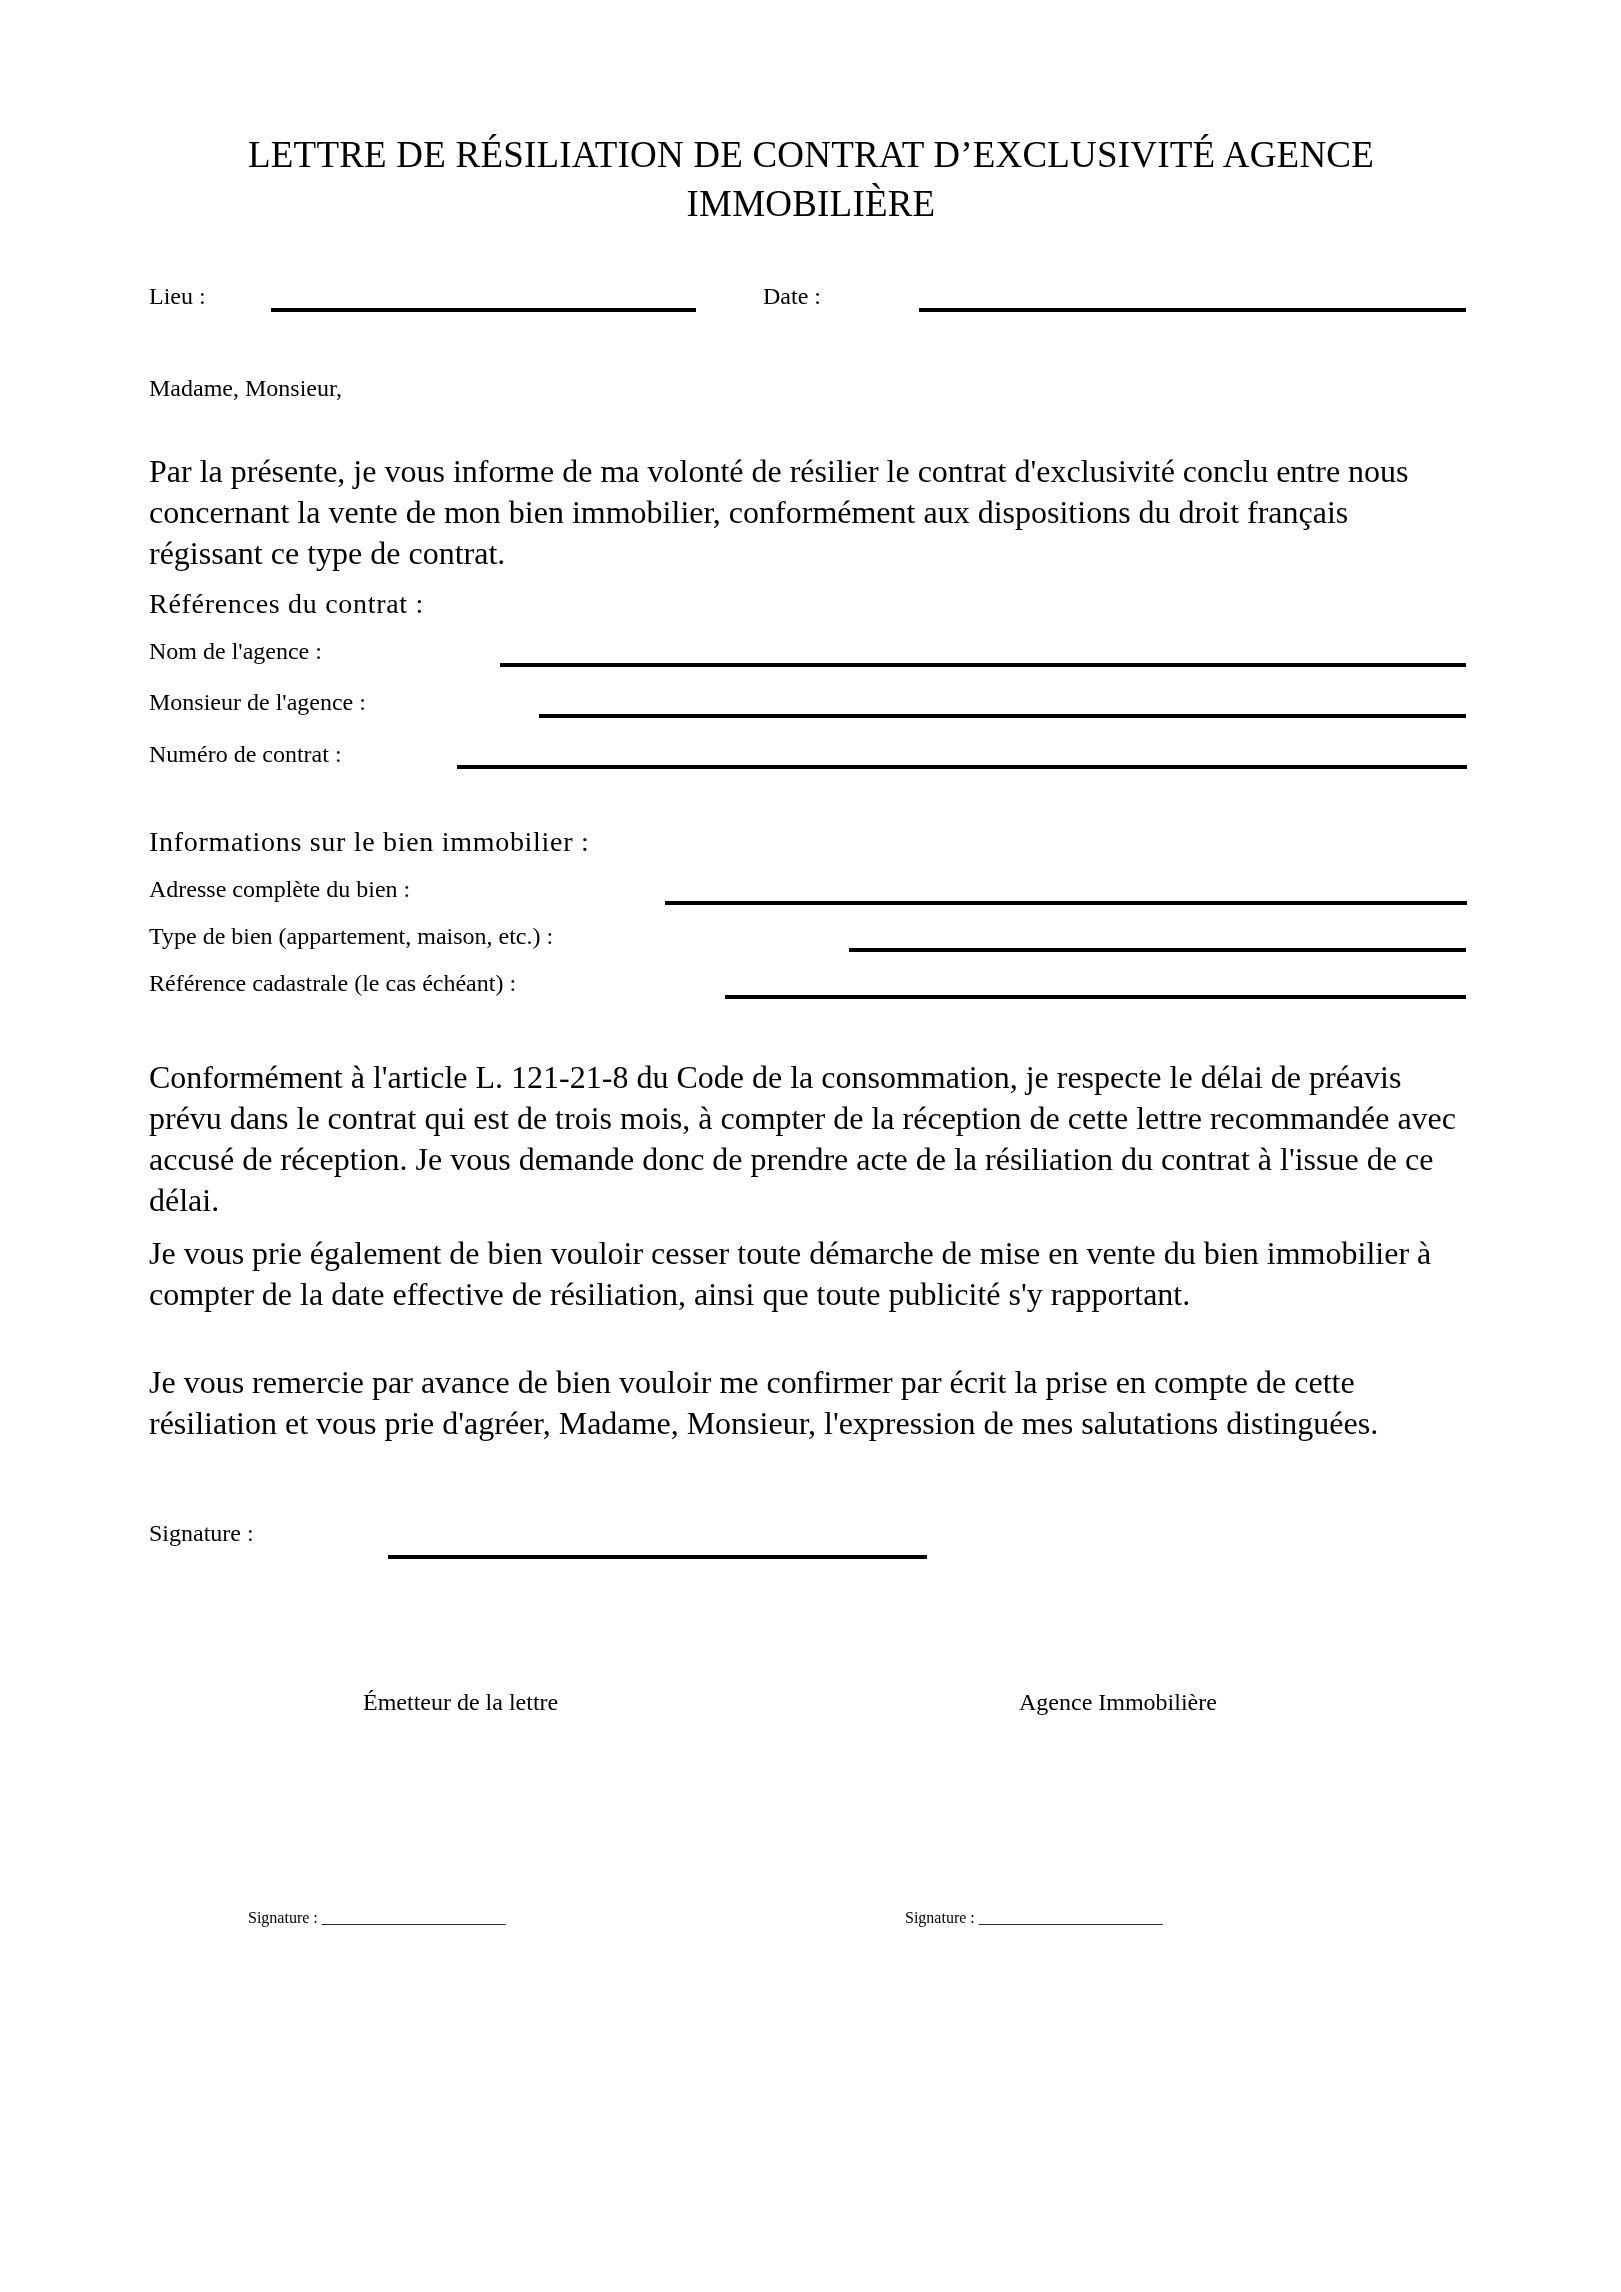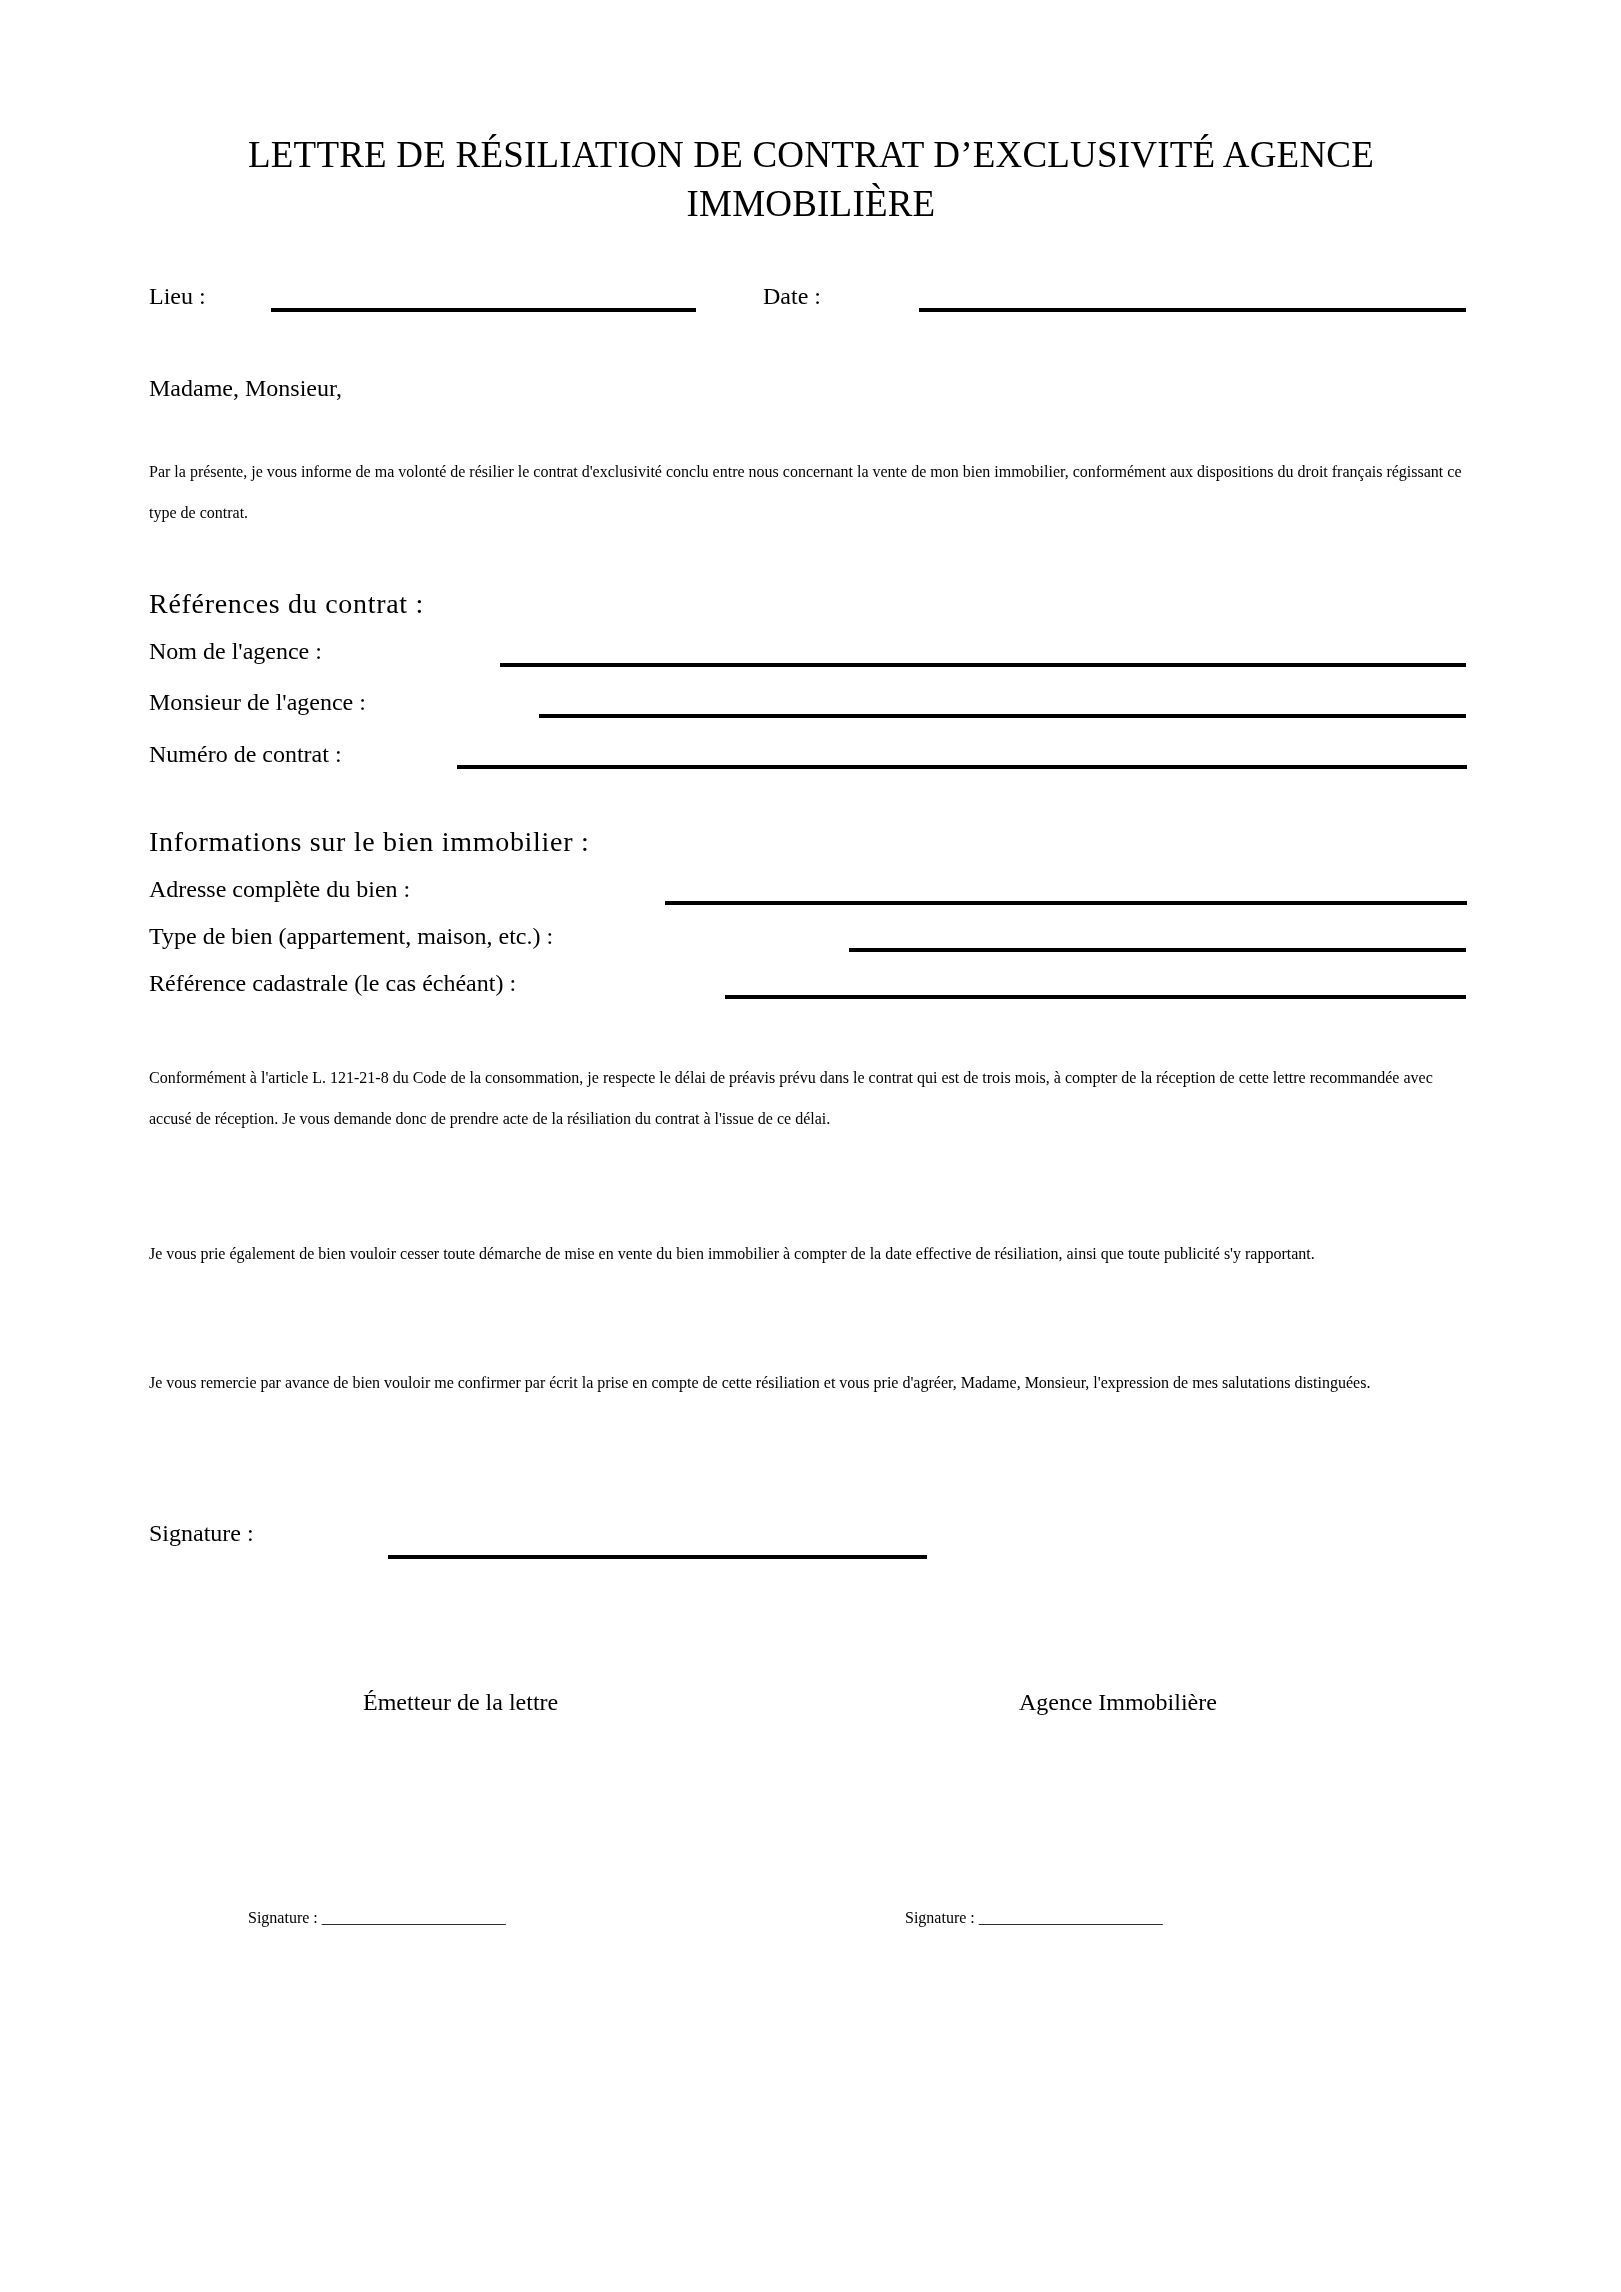--- a/index.html
+++ b/index.html
@@ -60,21 +60,21 @@
     position: absolute;
     background: #000000;
     height: 3.9px;
   }
 
   
   .para {
     position: absolute;
     left: 149px;
     width: 1318px;
-    font-size: 16px;
+    font-size: 32px;
     line-height: 41px;
     text-align: left;
   }
 
   
   .sig-caption {
     position: absolute;
     font-size: 24px;
     white-space: nowrap;
   }

